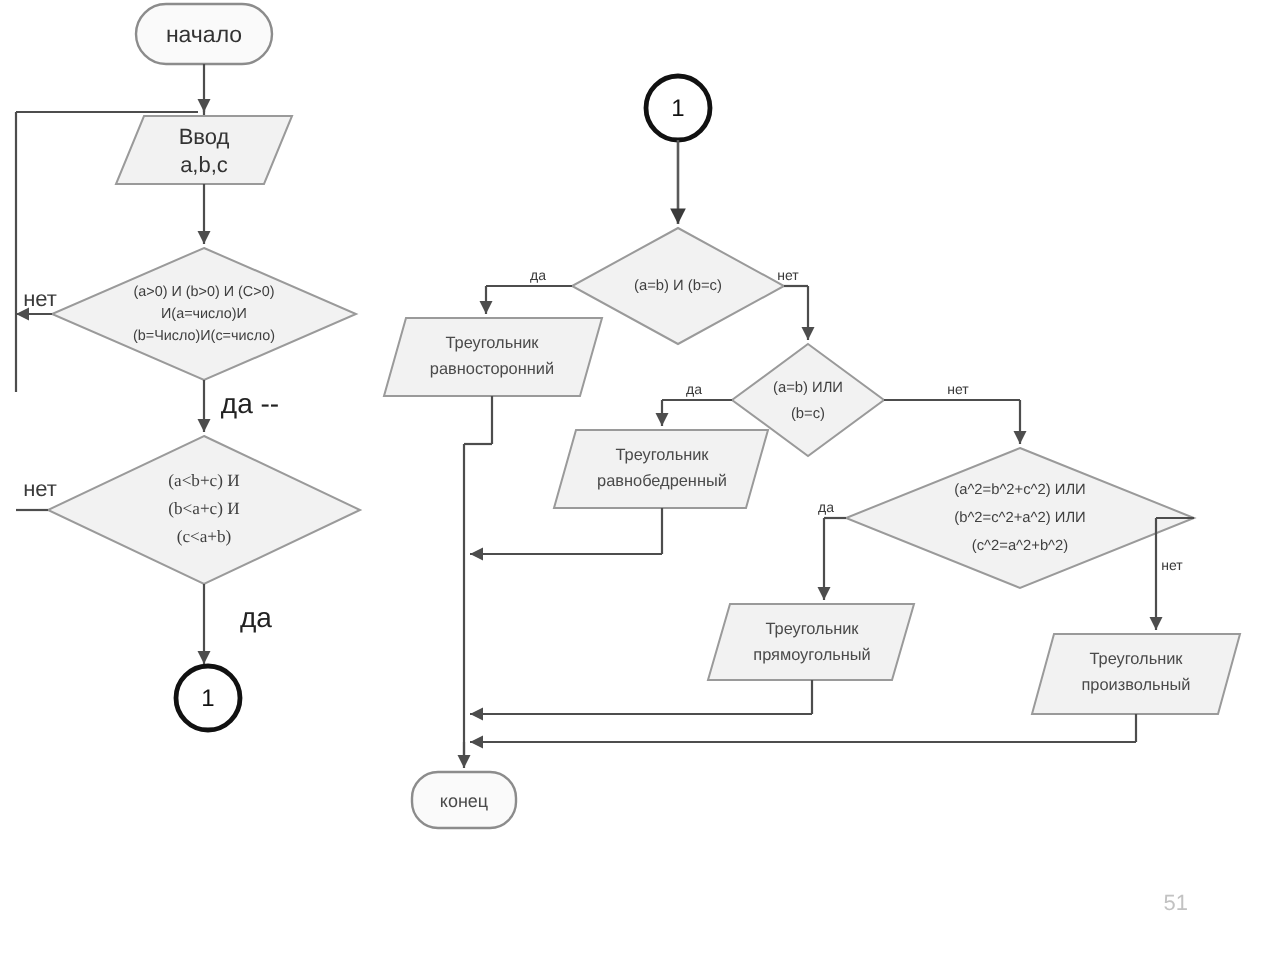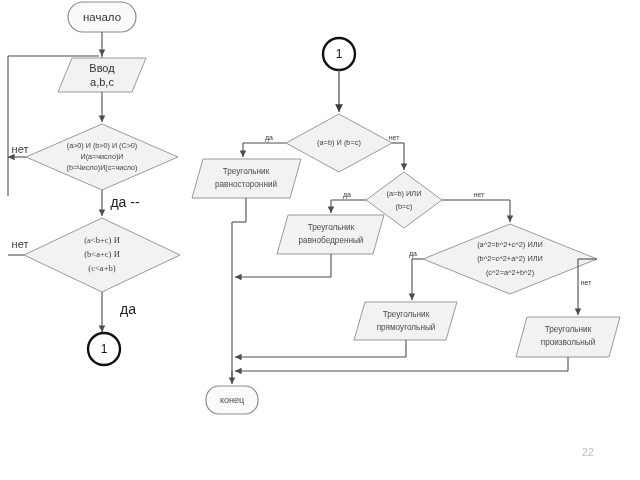--- a/index.html
+++ b/index.html
@@ -201,15 +201,15 @@
     <path class="flow-line" d="M232,277 L232,380"></path>
     <path class="flow-line" d="M232,371 L232,384" marker-end="url(#arrow)"></path>
 
     <g>
       <rect class="shape-term" x="206" y="386" width="52" height="28" rx="13" ry="13"></rect>
       <text class="node-text t-io-sm" style="font-size:9px" x="232" y="401">конец</text>
     </g>
 
   </svg>
 
-  <div class="page-num">22</div>
+  <div class="page-num">51</div>
 
 </div>
 
 </body></html>

